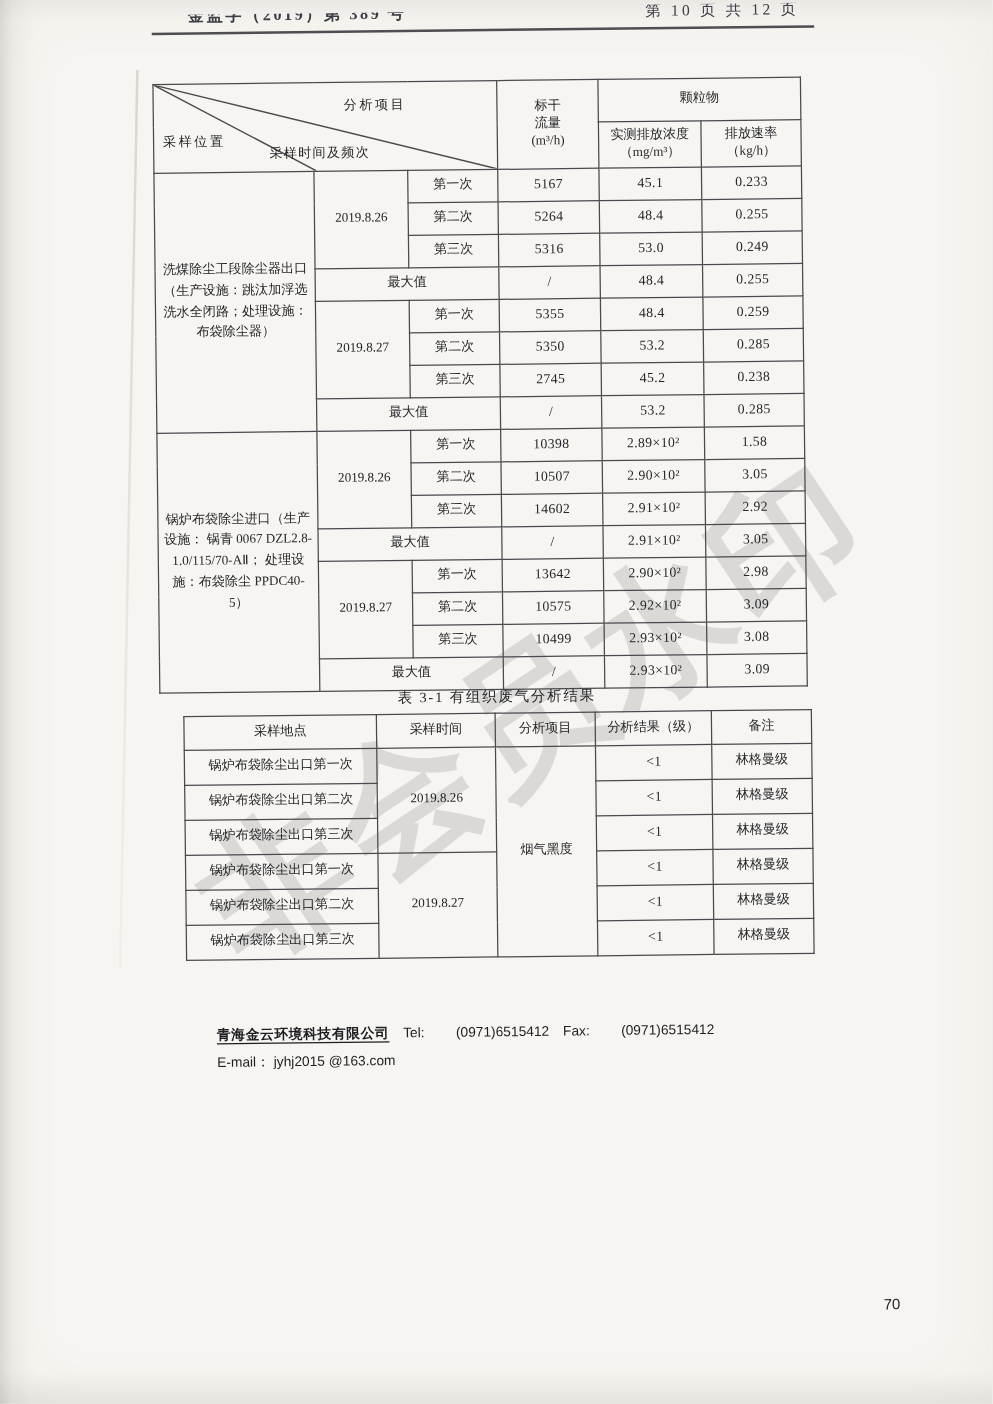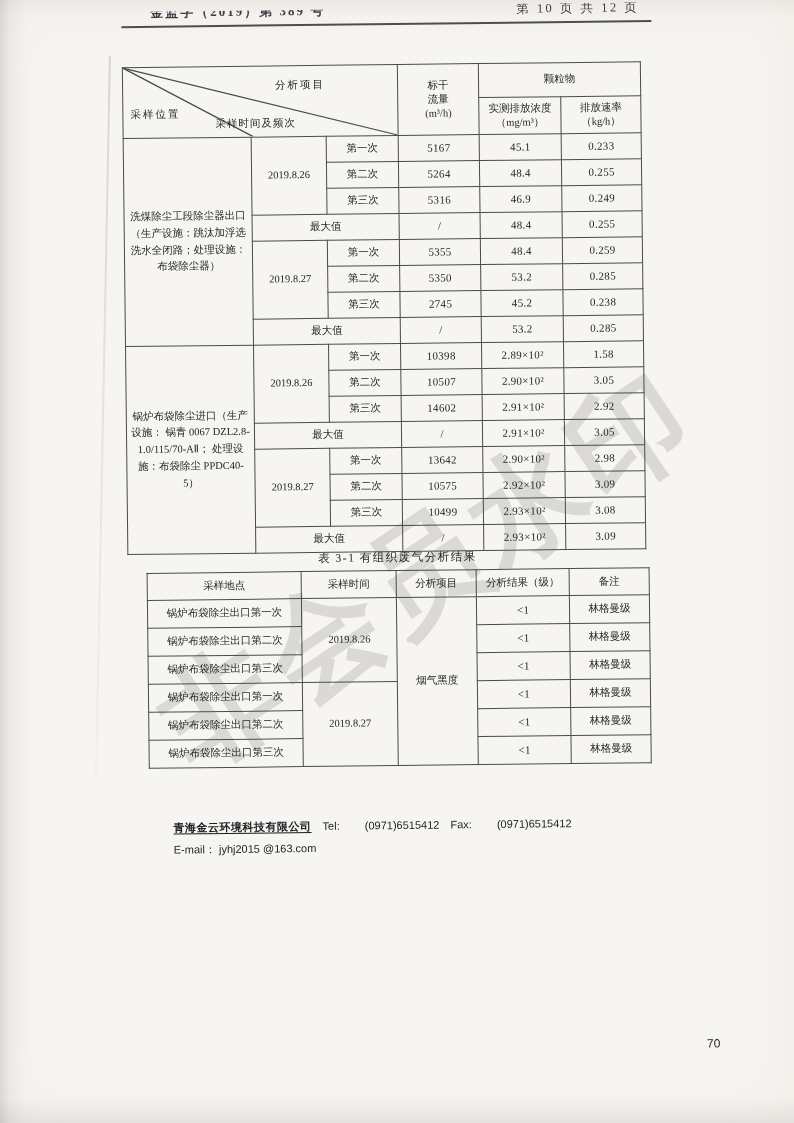--- a/index.html
+++ b/index.html
@@ -140,21 +140,21 @@
       </tr>
       <tr>
         <td>第二次</td>
         <td class="num">5264</td>
         <td class="num">48.4</td>
         <td class="num">0.255</td>
       </tr>
       <tr>
         <td>第三次</td>
         <td class="num">5316</td>
-        <td class="num">46.9</td>
+        <td class="num">53.0</td>
         <td class="num">0.249</td>
       </tr>
       <tr>
         <td colspan="2">最大值</td>
         <td class="num">/</td>
         <td class="num">48.4</td>
         <td class="num">0.255</td>
       </tr>
       <tr>
         <td rowspan="3">2019.8.27</td>

